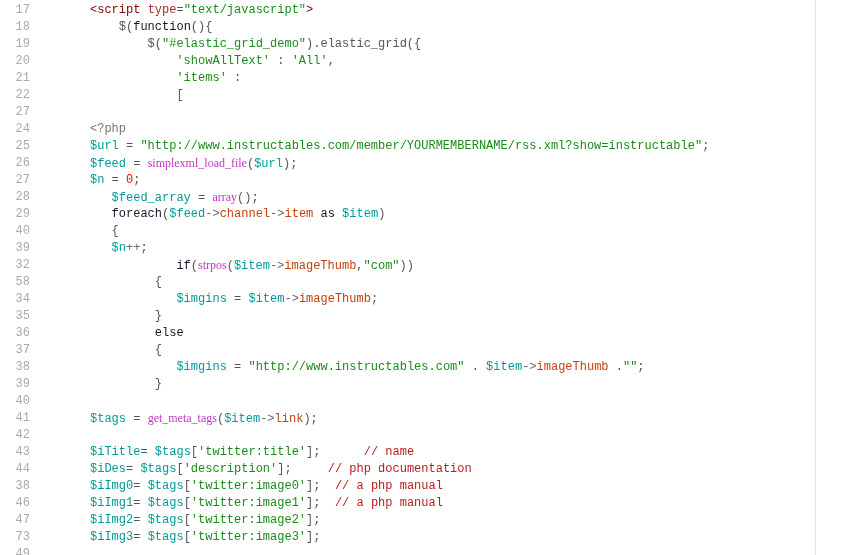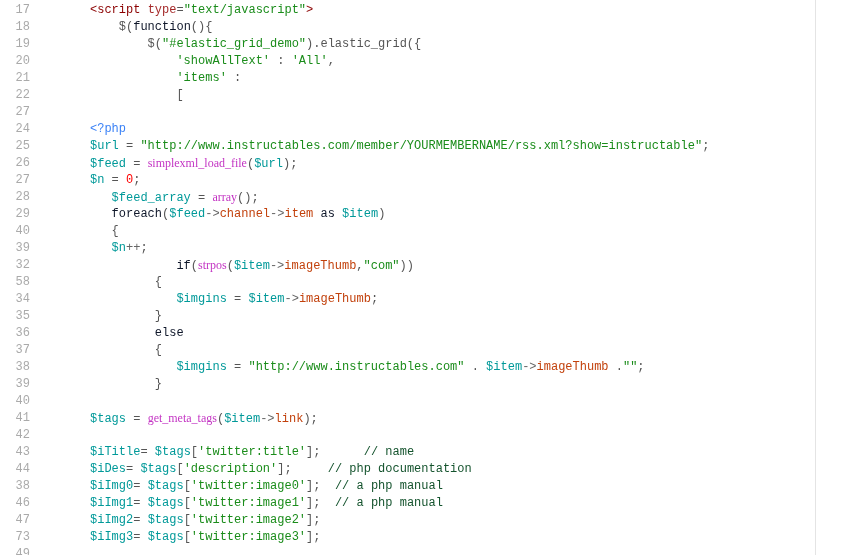--- a/index.html
+++ b/index.html
@@ -47,27 +47,27 @@
   white-space: pre;
   overflow: hidden;
   position: relative;
 }
 .line {
   height: 17px;
 }
 .tok-tag { color: #8b0000; }
 .tok-attr { color: #a52a2a; }
 .tok-string { color: #1a8c1a; }
-.tok-php { color: #3b82f6; }
+.tok-php { color: #737373; }
 .tok-keyword { color: #0f172a; }
 .tok-var { color: #009999; }
 .tok-func { color: #c334c3; font-family: Liberation Serif, serif; }
 .tok-num { color: #ff0000; }
 .tok-prop { color: #c2410c; }
-.tok-comment { color: #14532d; margin-top: 27px; }
+.tok-comment { color: #b91c1c; margin-top: 27px; }
 .tok-plain { color: #555; }
 .tok-op { color: #666; }
 .right-border {
   position: absolute;
   right: 38px;
   top: 0;
   bottom: 0;
   width: 1px;
   background: #e4e4e4;
 }

